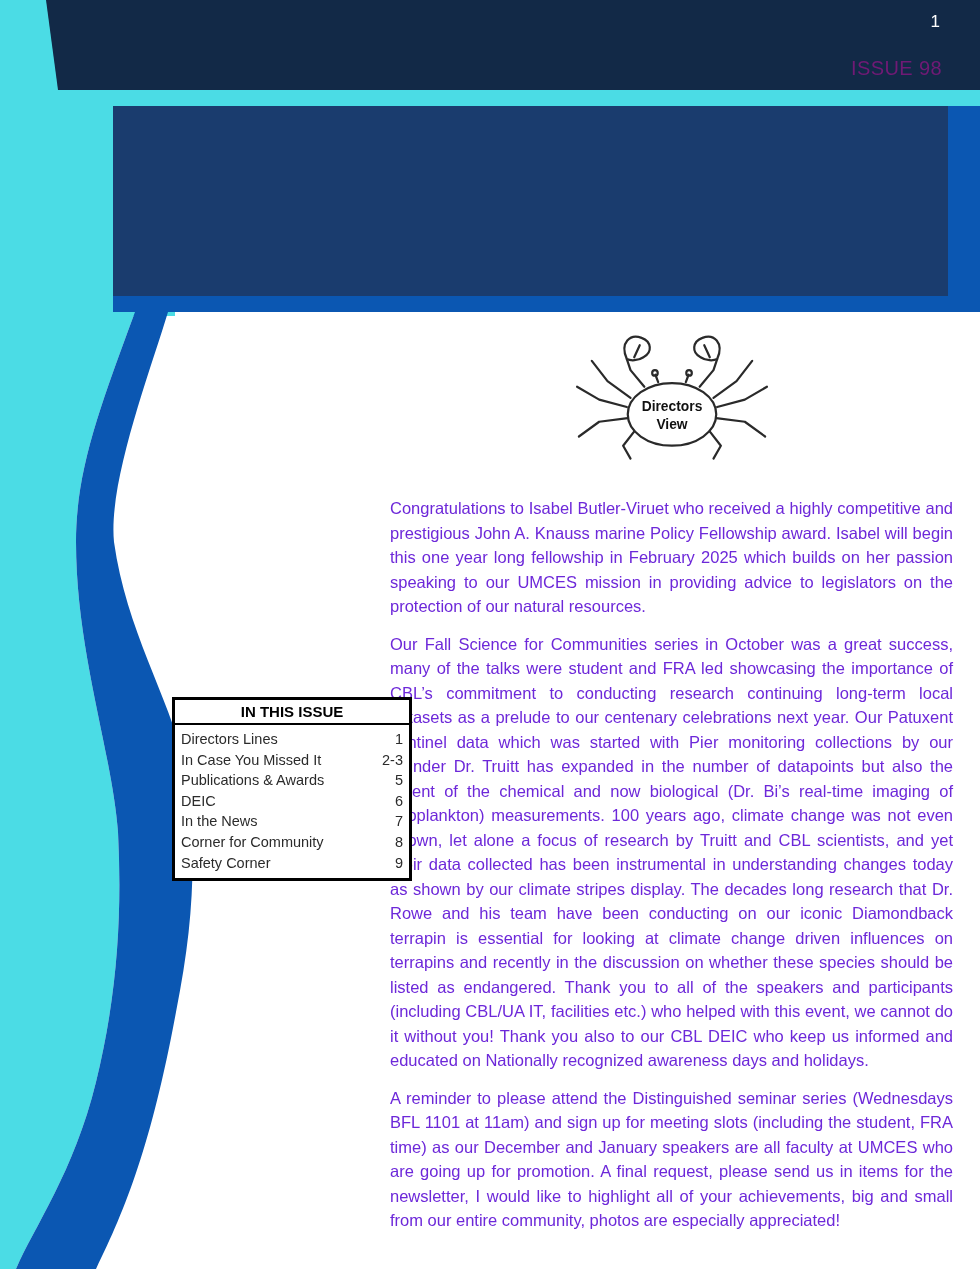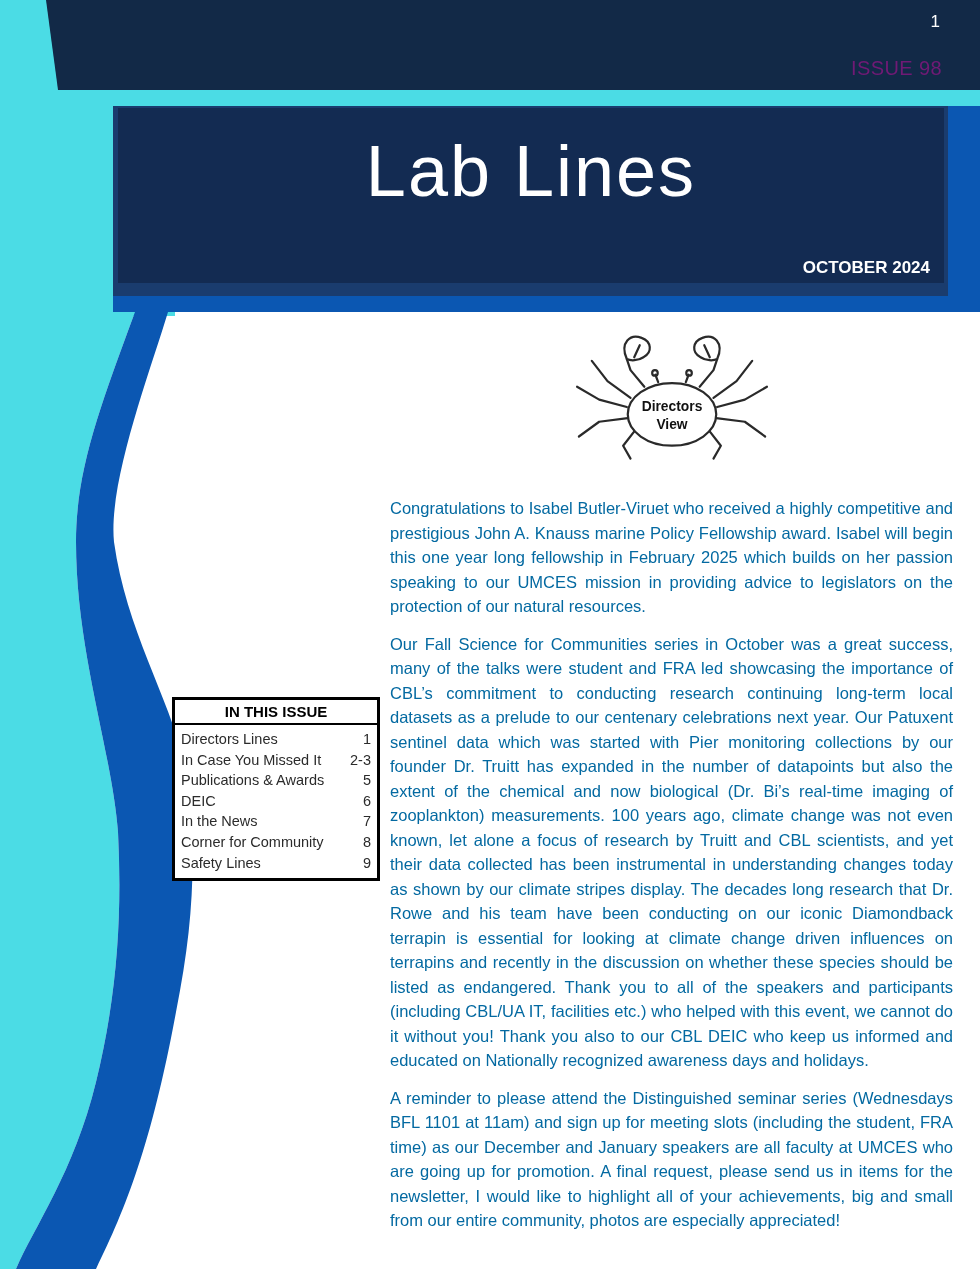--- a/index.html
+++ b/index.html
@@ -33,27 +33,27 @@
     position:absolute; left:0; right:0; top:22px; text-align:center;
     font-size:72px; font-weight:300; letter-spacing:2px; color:#fff;
   }
   .banner-date { position:absolute; right:14px; bottom:5px; font-size:17px; font-weight:bold; color:#fff; }
   
   .wave { position:absolute; left:0; top:312px; width:240px; height:957px; }
   
   .content-col { position:absolute; left:390px; top:332px; width:563px; }
   .crab-wrap { display:flex; justify-content:center; margin-bottom:14px; }
   .article p {
-    font-size:16.5px; line-height:24.5px; color:#0369a1;
+    font-size:16.5px; line-height:24.5px; color:#6d28d9;
     text-align:justify; margin-bottom:13px;
   }
   .article p:last-child { margin-bottom:0; }
   
   .toc {
-    position:absolute; left:172px; top:697px; width:208px;
+    position:absolute; left:172px; top:697px; width:240px;
     background:#fff; border:3px solid #000; padding:3px 6px 5px 6px;
   }
   .toc-title {
     text-align:center; font-size:15px; font-weight:bold; color:#000;
     border-bottom:2px solid #000; padding-bottom:3px; margin:0 -6px 4px -6px;
   }
   .toc-row { display:flex; justify-content:space-between; font-size:14.5px; color:#2b2b2b; line-height:20.6px; }
   .toc-row .pg { color:#2b2b2b; }
 </style>
 </head>
@@ -64,24 +64,20 @@
   <div class="cyan-base"></div>
 
   <div class="header-bar"></div>
   <div class="page-num">1</div>
   <div class="issue-label">ISSUE 98</div>
 
   <div class="teal-strip"></div>
 
   <div class="banner-backdrop"></div>
   <div class="banner-panel"></div>
-  <div class="banner-box">
-    <div class="banner-title">Lab Lines</div>
-    <div class="banner-date">OCTOBER 2024</div>
-  </div>
 
   <svg class="wave" viewBox="0 0 240 957" preserveAspectRatio="none">
     <path fill="#4BDCE5" d="M0,0 L135,0 C98,100 76,160 76,230 C76,340 112,440 118,520 C122,600 118,680 96,770 C74,860 34,915 16,957 L0,957 Z"></path>
     <path fill="#0B57B2" d="M135,0 C98,100 76,160 76,230 C76,340 112,440 118,520 C122,600 118,680 96,770 C74,860 34,915 16,957 L96,957 C126,896 152,830 176,700 C192,620 196,560 190,480 C180,400 128,330 114,230 C108,170 150,60 168,0 Z"></path>
   </svg>
 
   <div class="content-col">
     <div class="crab-wrap">
       <svg width="212" height="150" viewBox="0 0 230 160" fill="none" stroke="#2a2a2a" stroke-width="2.4" stroke-linecap="round" stroke-linejoin="round">
 
@@ -141,18 +137,18 @@
     </div>
     <div class="toc-row">
       <span>In the News</span>
       <span class="pg">7</span>
     </div>
     <div class="toc-row">
       <span>Corner for Community</span>
       <span class="pg">8</span>
     </div>
     <div class="toc-row">
-      <span>Safety Lines</span>
+      <span>Safety Corner</span>
       <span class="pg">9</span>
     </div>
   </div>
 
 </div>
 
 </body></html>

